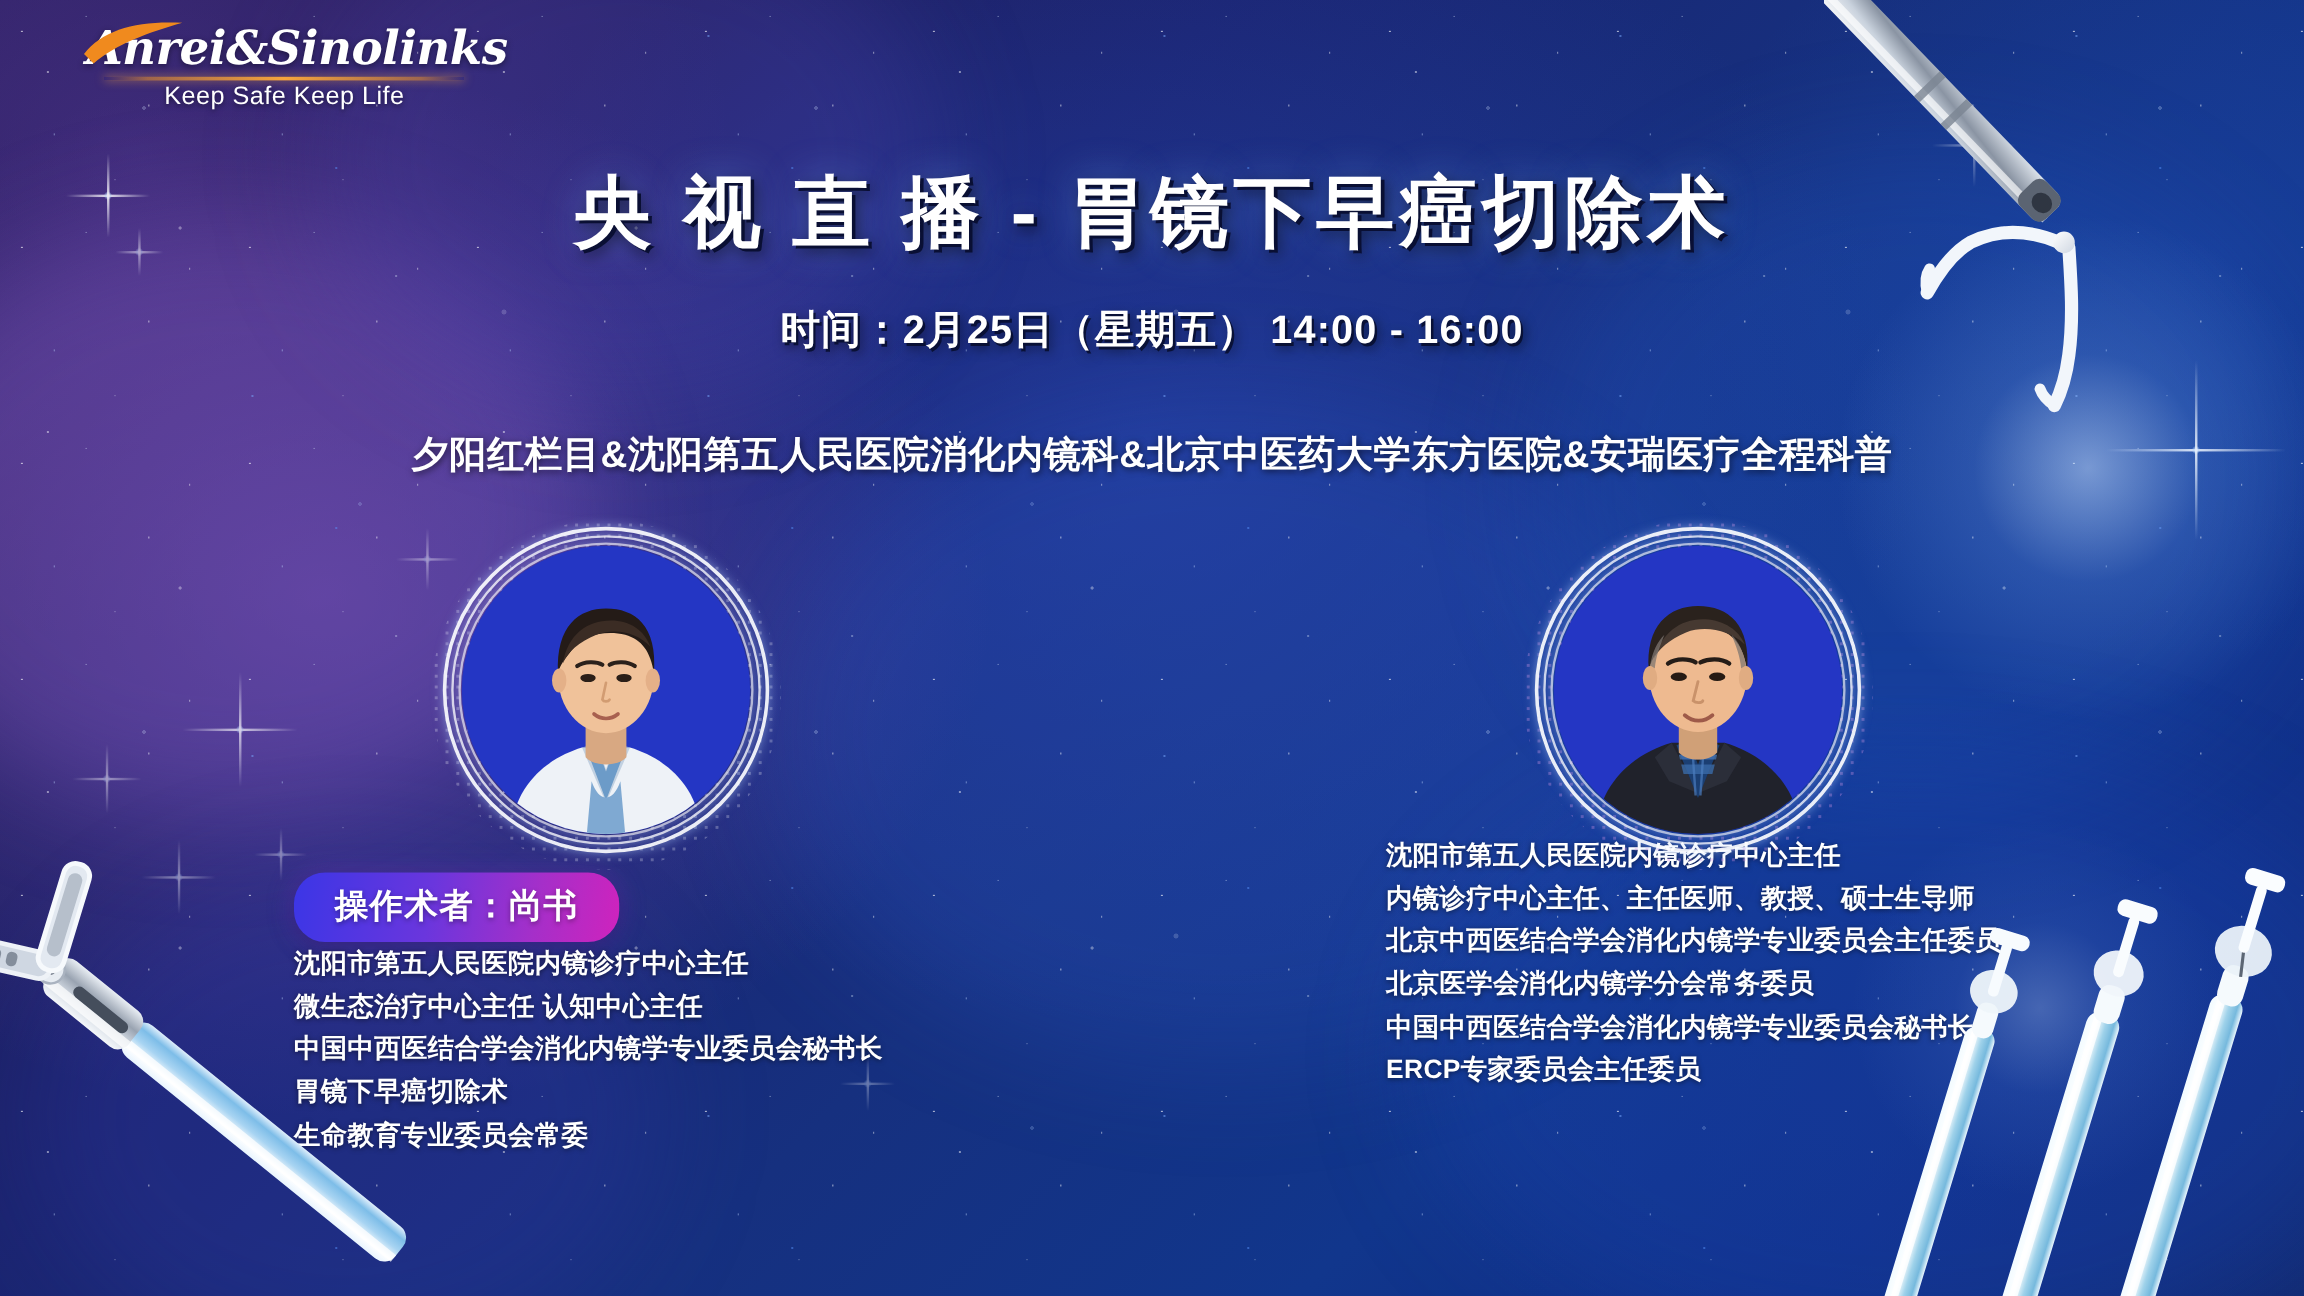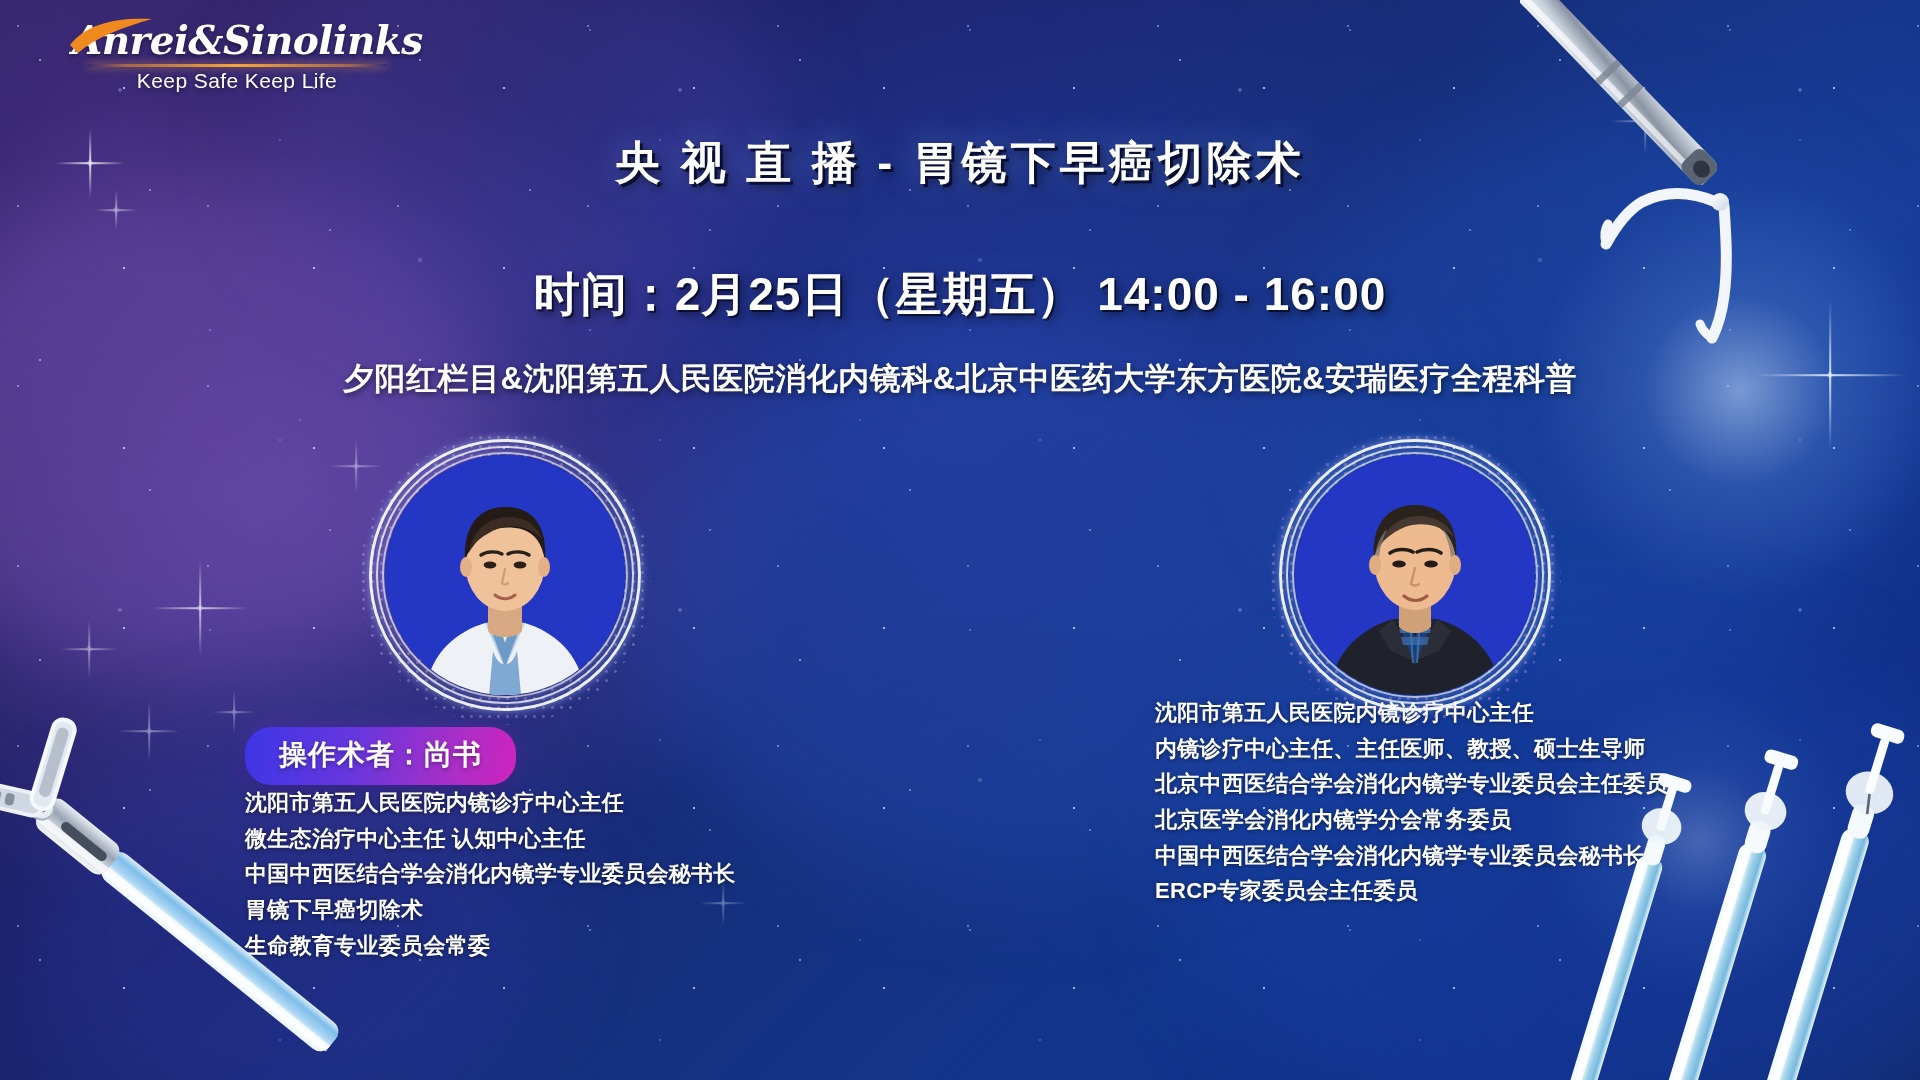--- a/index.html
+++ b/index.html
@@ -113,31 +113,31 @@
     font-weight:bold; font-size:80px; color:#ffffff;
     letter-spacing:-3px;
     text-shadow:0 0 26px rgba(150,195,255,.75), 0 3px 10px rgba(0,0,0,.35);
   }
 
   
   #title {
     position:absolute; left:0; right:0; top:133px;
     text-align:center;
     font-family:"Liberation Sans","DejaVu Sans",sans-serif;
-    font-weight:bold; font-size:45px; color:#ffffff;
+    font-weight:bold; font-size:65px; color:#ffffff;
     letter-spacing:4px;
     text-shadow:
       3px 3px 0 rgba(8,14,48,.95),
       4px 5px 12px rgba(0,0,0,.6),
       0 0 32px rgba(120,175,255,.45);
   }
   #time {
-    position:absolute; left:0; right:0; top:264px;
+    position:absolute; left:0; right:0; top:253px;
     text-align:center;
-    font-weight:bold; font-size:46px; color:#ffffff;
+    font-weight:bold; font-size:33px; color:#ffffff;
     letter-spacing:1px;
     text-shadow:2px 2px 0 rgba(8,14,48,.9), 3px 4px 10px rgba(0,0,0,.55);
   }
   #orgs {
     position:absolute; left:0; right:0; top:358px;
     text-align:center;
     font-weight:bold; font-size:31px; color:#ffffff;
     letter-spacing:.5px;
     text-shadow:1px 2px 6px rgba(0,0,0,.6);
   }

